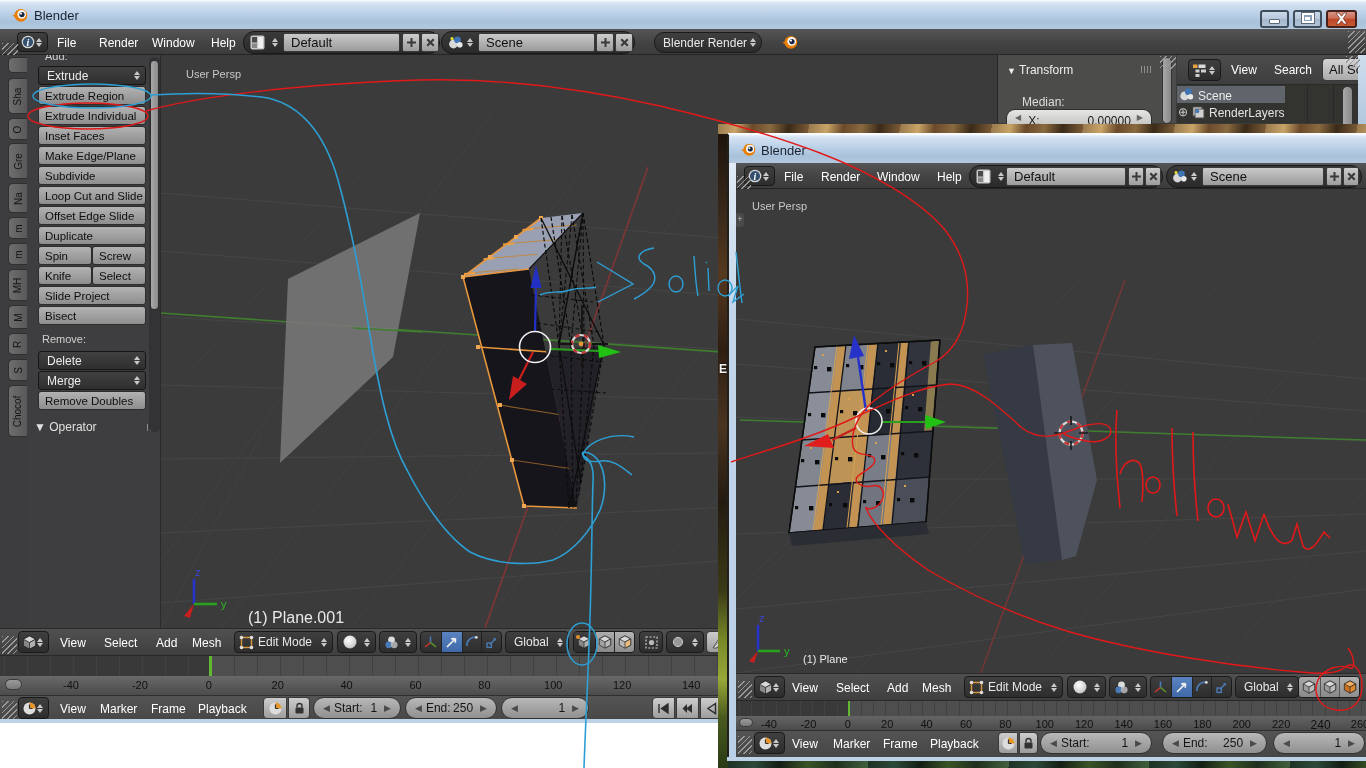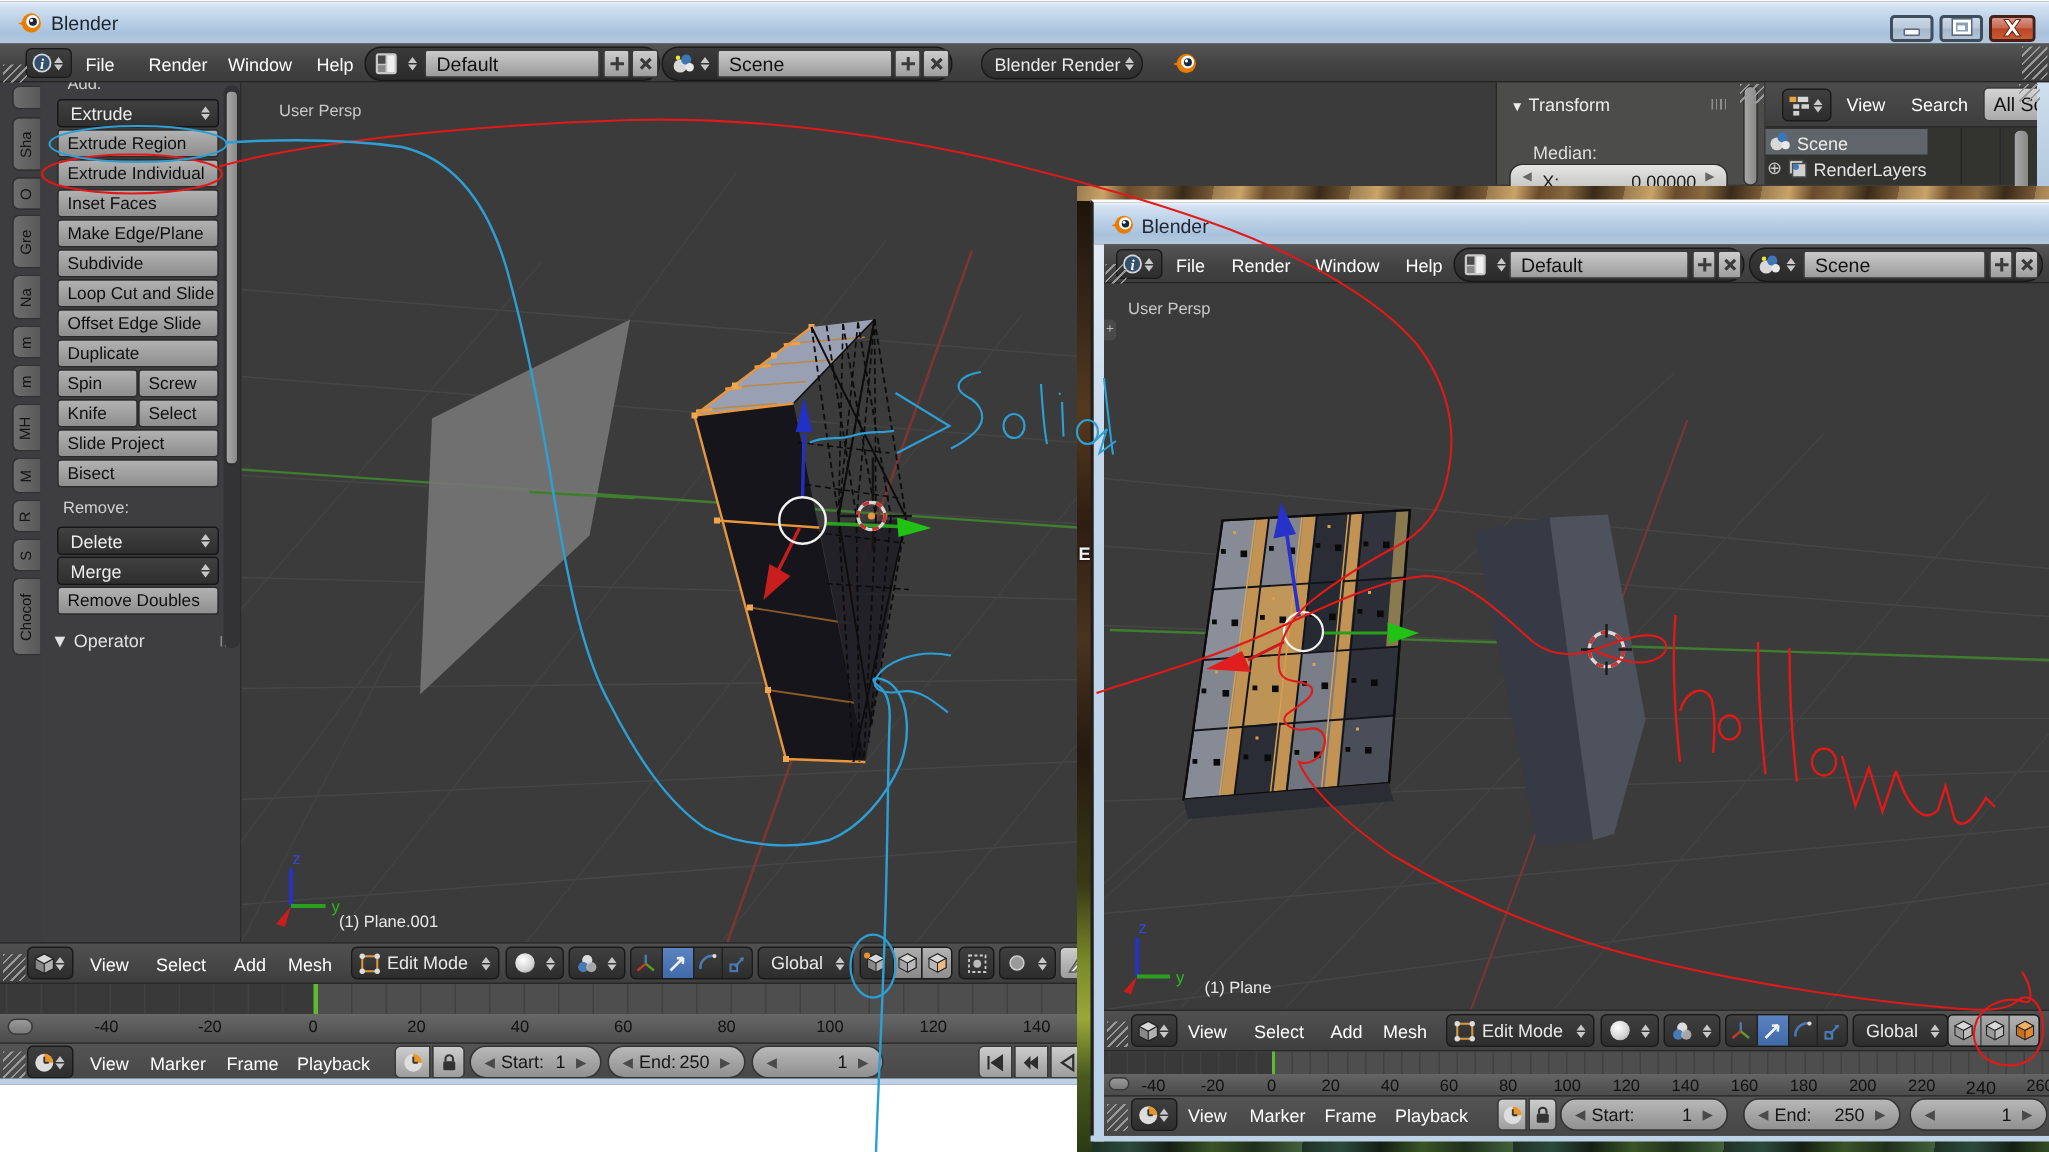--- a/index.html
+++ b/index.html
@@ -273,21 +273,21 @@
         <circle cx="420" cy="289" r="9" fill="none" stroke="#c83232" stroke-width="2.2" stroke-dasharray="4.5 4.5"></circle>
         <path d="M421 250 V279 M421 299 V312 M398 289 H411 M431 289 H447" stroke="#141414" stroke-width="1.8"></path>
         <circle cx="420" cy="289" r="2.4" fill="#e8963c"></circle>
         <line x1="33" y1="549" x2="33" y2="524" stroke="#2632c8" stroke-width="2.6"></line>
         <line x1="33" y1="549" x2="56" y2="549" stroke="#2aa11e" stroke-width="2.6"></line>
         <path d="M33 549 L23 561 L29 563 Z" fill="#c81e1e"></path>
         <text x="34" y="521" fill="#3a46d8" font-size="11">z</text>
         <text x="60" y="553" fill="#2abc1e" font-size="11">y</text>
       </svg>
       <div class="abs" style="left:25px;top:13px;color:#c8c8c8;font-size:11px">User Persp</div>
-      <div class="abs" style="left:65px;top:554px;color:#e8e8e8;font-size:11px">(1) Plane.001</div>
+      <div class="abs" style="left:87px;top:554px;color:#e8e8e8;font-size:16px">(1) Plane.001</div>
     </div>
     <div class="abs" style="left:997px;top:55px;width:179px;height:68px;background:#4c4c4a;border-left:1px solid #262626"></div>
     <div class="abs" style="left:1007px;top:63px;color:#ededed;font-size:12px"><span style="font-size:9px">▼</span> Transform</div>
     <div class="abs" style="left:1022px;top:95px;color:#dedede;font-size:12px">Median:</div>
     <div class="abs" style="left:1006px;top:109px;width:146px;height:16px;border-radius:9px 9px 0 0;background:linear-gradient(180deg,#e6e6e4,#c6c6c4);border:1px solid #2e2e2e;border-bottom:none;color:#1a1a1a;font-size:12px;display:flex;align-items:center;padding:0 8px">
       <span style="color:#666;font-size:8px">◀</span>
       <span style="margin-left:7px;margin-top:7px">X:</span>
       <span style="margin-left:auto;margin-top:7px">0.00000</span>
       <span style="color:#666;font-size:8px;margin-left:6px">▶</span>
     </div>

